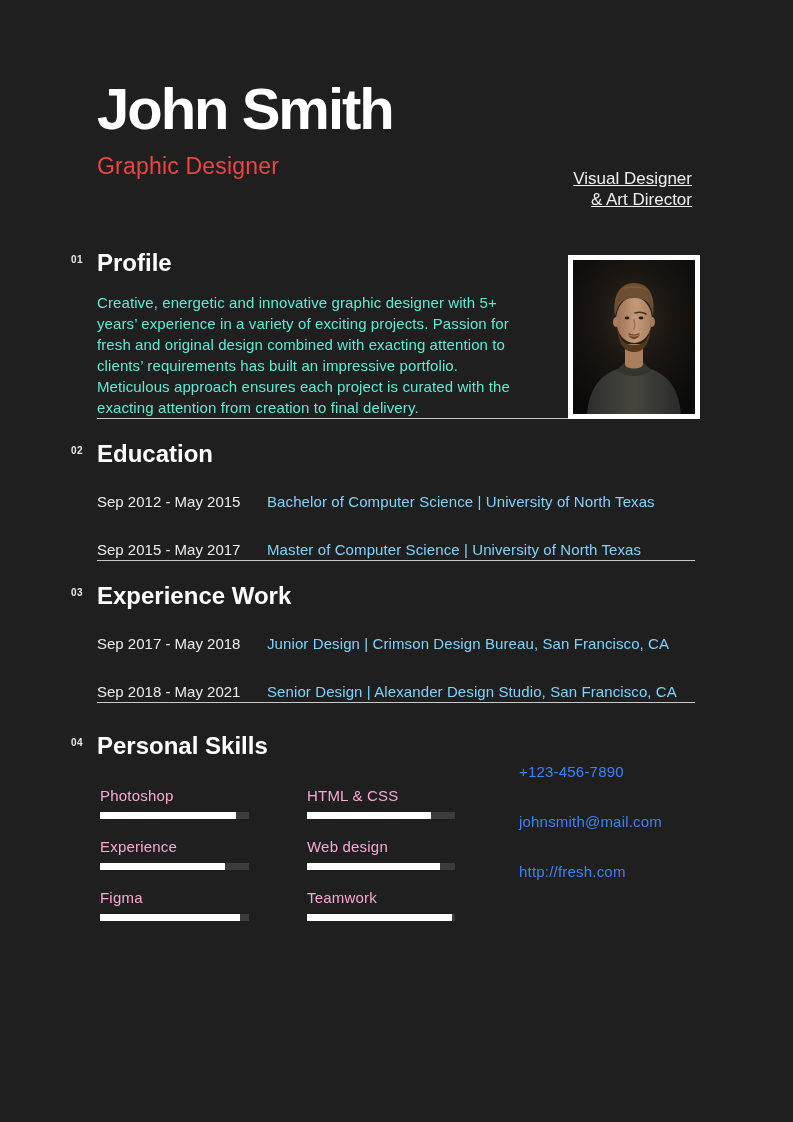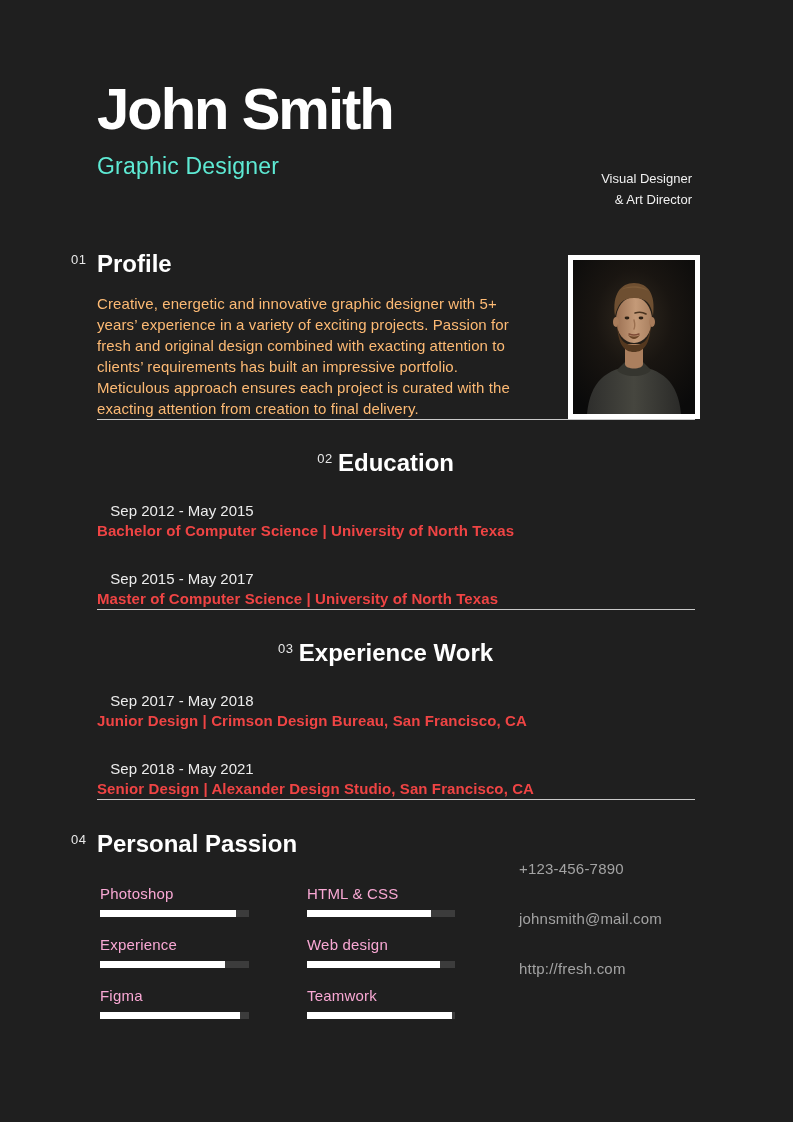--- a/index.html
+++ b/index.html
@@ -15,45 +15,45 @@
   .page { position: relative; width: 793px; height: 884px; background: #1f1f1f; }
   .content { padding: 80px 98px 0 97px; position: relative; }
 
   
   .name {
     font-size: 58px; line-height: 1.0; font-weight: 700;
     letter-spacing: -2px; color: #fff;
   }
   .job-title {
     margin-top: 13px;
-    font-size: 23px; line-height: 30px; font-weight: 400; color: #5eead4;
+    font-size: 23px; line-height: 30px; font-weight: 400; color: #ef4444;
     letter-spacing: 0.2px;
   }
   .role-tag {
     position: absolute; top: 168px; right: 101px;
-    text-align: right; font-size: 13px; line-height: 21px; color: #f0f0f0;
+    text-align: right; font-size: 17px; line-height: 21px; color: #f0f0f0; text-decoration: underline;
   }
 
   
   h2.section-title {
     font-size: 24px; line-height: 32px; font-weight: 700; color: #fff;
     margin-left: -26px;
   }
   .section-num {
     display: inline-block; width: 26px;
-    font-size: 13px; font-weight: 400; color: #e8e8e8;
+    font-size: 10px; font-weight: 700; color: #e8e8e8;
     vertical-align: 8px; letter-spacing: 0.5px;
   }
 
   
   .profile-section { margin-top: 63px; }
   .profile-text {
     margin-top: 13px;
     max-width: 437px;
-    font-size: 15px; line-height: 21px; color: #fdba74;
+    font-size: 15px; line-height: 21px; color: #5eead4;
     letter-spacing: 0.1px;
   }
 
   .photo-frame {
     position: absolute; left: 568px; top: 255px;
     width: 132px; height: 164px;
     background: #0d0d0d;
     border: 5px solid #ffffff;
     box-shadow: inset 0 0 0 1px #111;
   }
@@ -62,43 +62,43 @@
   
   hr.divider {
     border: none; border-top: 1.5px solid #c9c9c9;
     margin: 0; width: 598px;
   }
   .hr-1 { margin-top: 37px; }
   .hr-2 { margin-top: 37px; }
   .hr-3 { margin-top: 36px; }
 
   
-  .list-section { margin-top: 23px; text-align: center; }
-  .row { display: flex; align-items: baseline; font-size: 15px; line-height: 20px; flex-direction: column; }
+  .list-section { margin-top: 16px; }
+  .row { display: flex; align-items: baseline; font-size: 15px; line-height: 20px; }
   .row + .row { margin-top: 28px; }
   .rows { margin-top: 22px; }
   .row .date { width: 170px; flex: none; font-weight: 400; color: #ececec; }
-  .row .detail { font-weight: 700; color: #ef4444; letter-spacing: 0.1px; white-space: nowrap; }
+  .row .detail { font-weight: 400; color: #7dd3fc; letter-spacing: 0.1px; white-space: nowrap; }
 
   
   .bottom { position: relative; margin-top: 24px; }
   .skills-block { width: 360px; }
   .skills-grid {
     margin-top: 24px; margin-left: 3px;
     display: grid; grid-template-columns: 149px 148px;
     column-gap: 58px; row-gap: 18px;
   }
   .skill-item { }
   .skill-label { font-size: 15px; line-height: 20px; color: #f9a8d4; letter-spacing: 0.2px; }
   .skill-bar { margin-top: 6px; height: 7px; background: #3c3c3c; position: relative; }
   .skill-bar-fill { position: absolute; left: 0; top: 0; bottom: 0; background: #ffffff; }
 
   .contact-block { position: absolute; left: 422px; top: 0; }
   .contact-items { margin-top: 35px; }
-  .contact-item { font-size: 15px; line-height: 20px; color: #a3a3a3; letter-spacing: 0.2px; }
+  .contact-item { font-size: 15px; line-height: 20px; color: #3b82f6; letter-spacing: 0.2px; }
   .contact-item + .contact-item { margin-top: 30px; }
 </style>
 </head>
 <body>
 
 <div class="page">
   <div class="content">
 
     <header>
       <h1 class="name">John Smith</h1>
@@ -144,21 +144,21 @@
           <span class="date">Sep 2018 - May 2021</span>
           <span class="detail">Senior Design | Alexander Design Studio, San Francisco, CA</span>
         </div>
       </div>
     </section>
 
     <hr class="divider hr-3">
 
     <div class="bottom">
       <section class="skills-block">
-        <h2 class="section-title"><span class="section-num">04</span><span>Personal Passion</span></h2>
+        <h2 class="section-title"><span class="section-num">04</span><span>Personal Skills</span></h2>
         <div class="skills-grid">
           <div class="skill-item" style="grid-column:1; grid-row:1;">
             <div class="skill-label">Photoshop</div>
             <div class="skill-bar">
                 <div class="skill-bar-fill" style="width: 91%;"></div>
               </div>
           </div>
           <div class="skill-item" style="grid-column:2; grid-row:1;">
             <div class="skill-label">HTML &amp; CSS</div>
             <div class="skill-bar">

